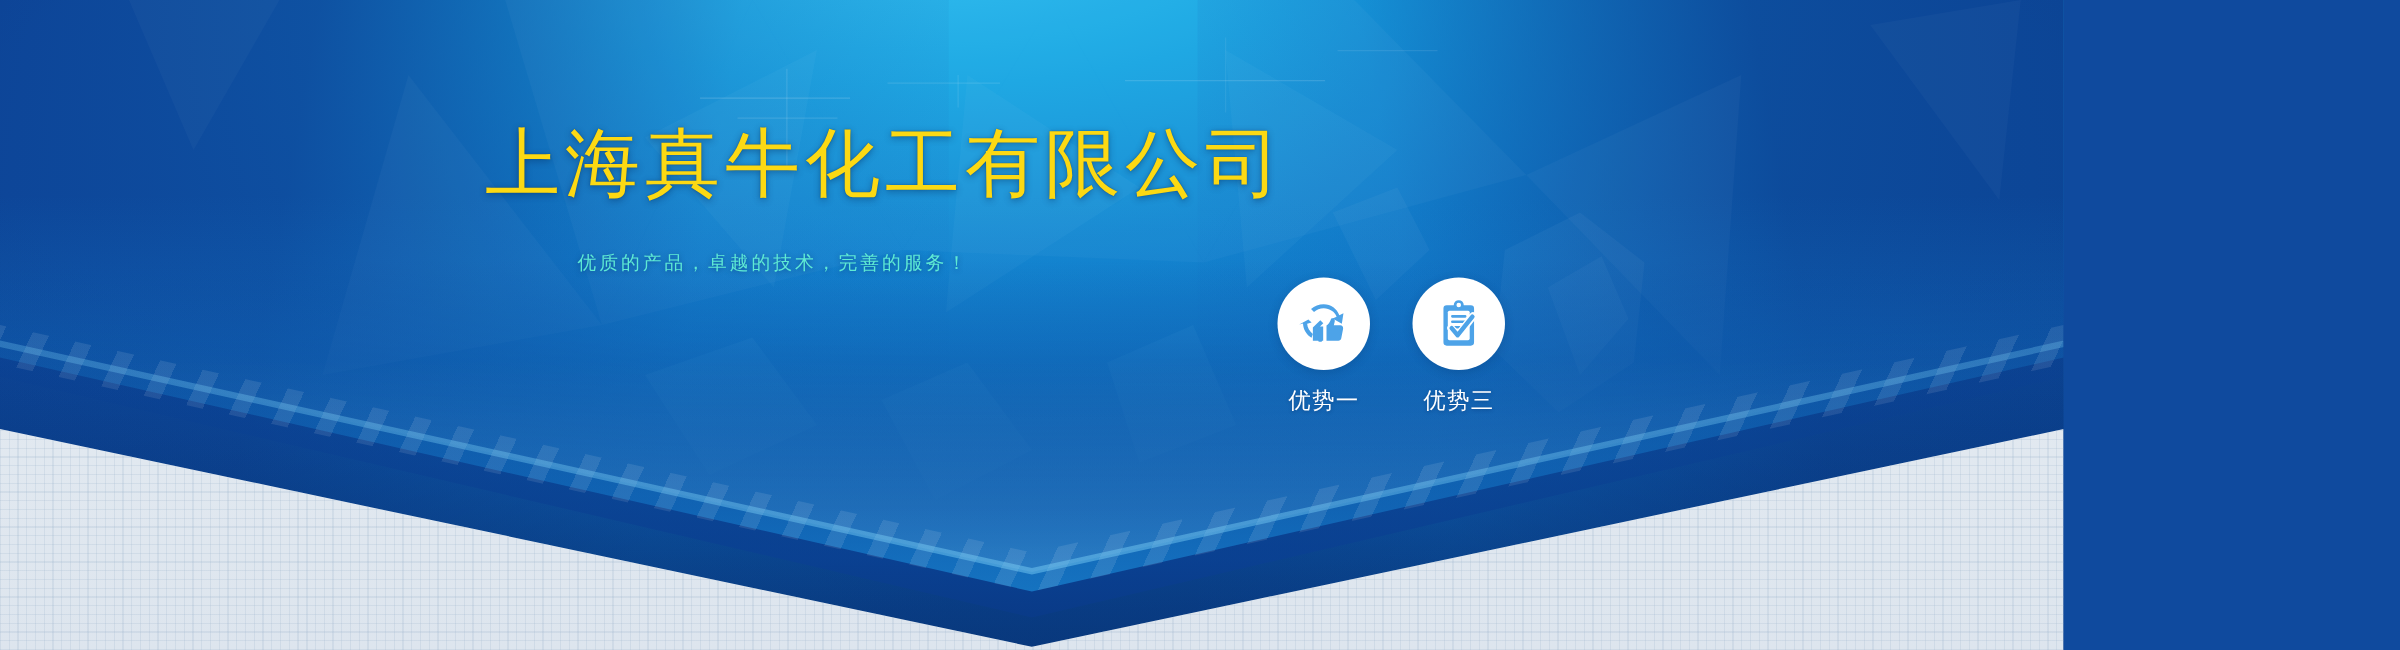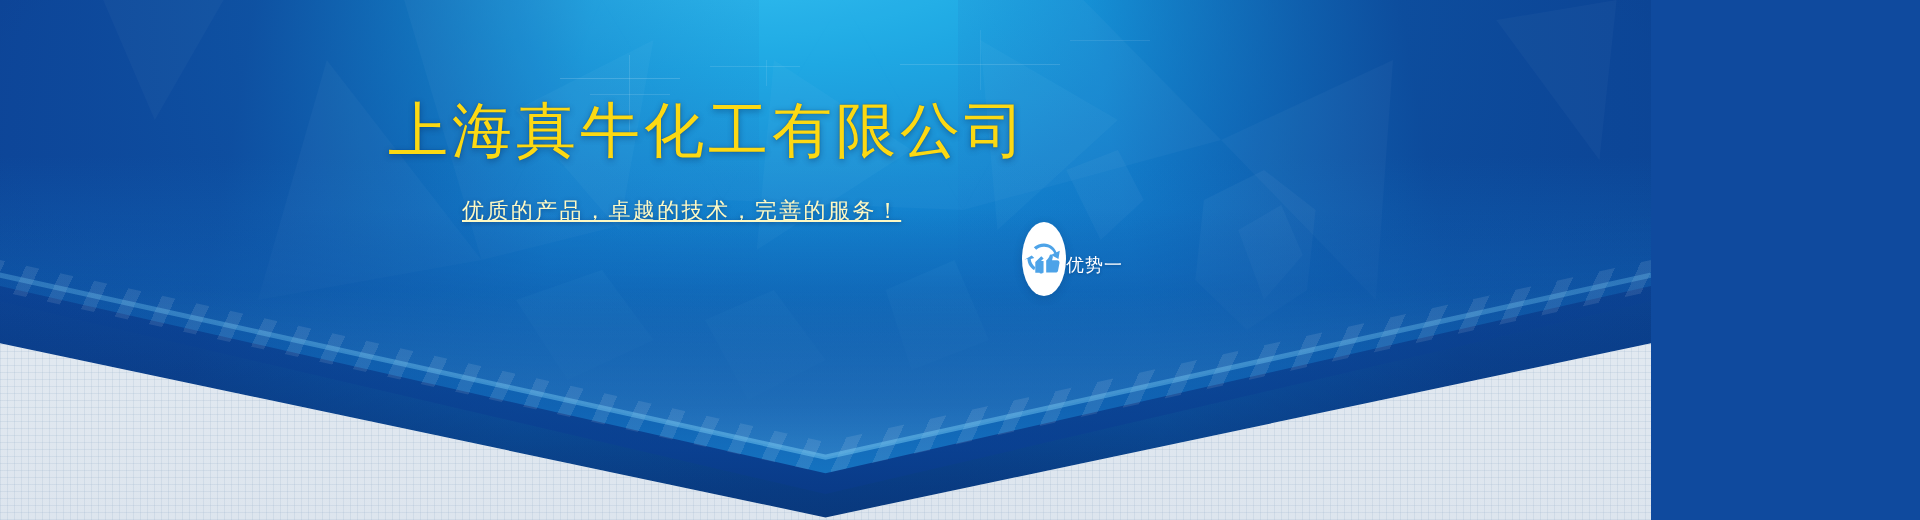--- a/index.html
+++ b/index.html
@@ -106,32 +106,31 @@
   .content{position:absolute;inset:0;}
 
   .title{
     position:absolute;left:388px;top:95px;
     font-size:60px;line-height:72px;letter-spacing:4px;
     font-weight:400;color:#fcd913;white-space:nowrap;
     text-shadow:0 2px 6px rgba(4,38,88,.45),0 0 1px rgba(4,38,88,.6);
   }
   .subtitle{
     position:absolute;left:462px;top:195px;
-    font-size:22px;line-height:32px;letter-spacing:2.4px;
-    color:#fef9c3;white-space:nowrap;font-weight:400;
+    font-size:15px;line-height:32px;letter-spacing:2.4px;
+    color:#5eead4;white-space:nowrap;font-weight:400;
     text-shadow:0 1px 4px rgba(6,44,102,.5);
-    text-decoration:underline;
   }
 
   .features{
     position:absolute;left:1022px;top:222px;
     display:flex;align-items:flex-start;gap:34px;
   }
   .feature{
-    width:74px;display:flex;flex-direction:row;align-items:center;
+    width:74px;display:flex;flex-direction:column;align-items:center;
     cursor:pointer;
   }
   .circle{
     width:74px;height:74px;border-radius:50%;
     background:#ffffff;
     display:flex;align-items:center;justify-content:center;
     box-shadow:0 2px 8px rgba(6,40,92,.22);
   }
   .circle svg{display:block;}
   .feat-label{
@@ -230,17 +229,37 @@
                 <path d="M26.4 25.6c1.6-1.4 3.2-3.4 3.7-5.2.3-1.1 1.6-1.5 2.5-0.9.9.6 1.2 1.6 1 2.6l-.8 3.3h5.6c1.6 0 2.8 1.4 2.5 3l-1.6 8.3c-.2 1.2-1.3 2.1-2.5 2.1h-10.4V25.6z"></path>
                 <rect x="19.2" y="30.4" width="3.4" height="9.4" rx="1"></rect>
               </g>
             </svg>
           </span>
         </div>
         <div class="feat-label">优势一</div>
       </div>
 
 
+      <div class="feature">
+        <div class="circle">
+          <span>
+            <svg width="42" height="42" viewBox="0 0 48 48">
+              <g fill="#4da3e8">
+                <path d="M13 7h6.4a4.6 4.6 0 0 1 9.2 0H35a3 3 0 0 1 3 3v31a3 3 0 0 1-3 3H13a3 3 0 0 1-3-3V10a3 3 0 0 1 3-3zm11 -2.2a2.1 2.1 0 1 0 0 4.2 2.1 2.1 0 0 0 0-4.2z"></path>
+              </g>
+              <rect x="14" y="12" width="20" height="27" rx="1.5" fill="#ffffff"></rect>
+              <g fill="#4da3e8">
+                <rect x="17" y="16" width="14" height="2.4" rx="1"></rect>
+                <rect x="17" y="21" width="14" height="2.4" rx="1"></rect>
+                <rect x="17" y="26" width="9" height="2.4" rx="1"></rect>
+              </g>
+              <path d="M17 28 L23 35 L37 17" stroke="#ffffff" stroke-width="7" fill="none" stroke-linecap="round" stroke-linejoin="round"></path>
+              <path d="M17.5 28 L23 34.5 L36.5 17.5" stroke="#4da3e8" stroke-width="4" fill="none" stroke-linecap="round" stroke-linejoin="round"></path>
+            </svg>
+          </span>
+        </div>
+        <div class="feat-label">优势三</div>
+      </div>
 
 
     </div>
   </div>
 </div>
 
 </body></html>

